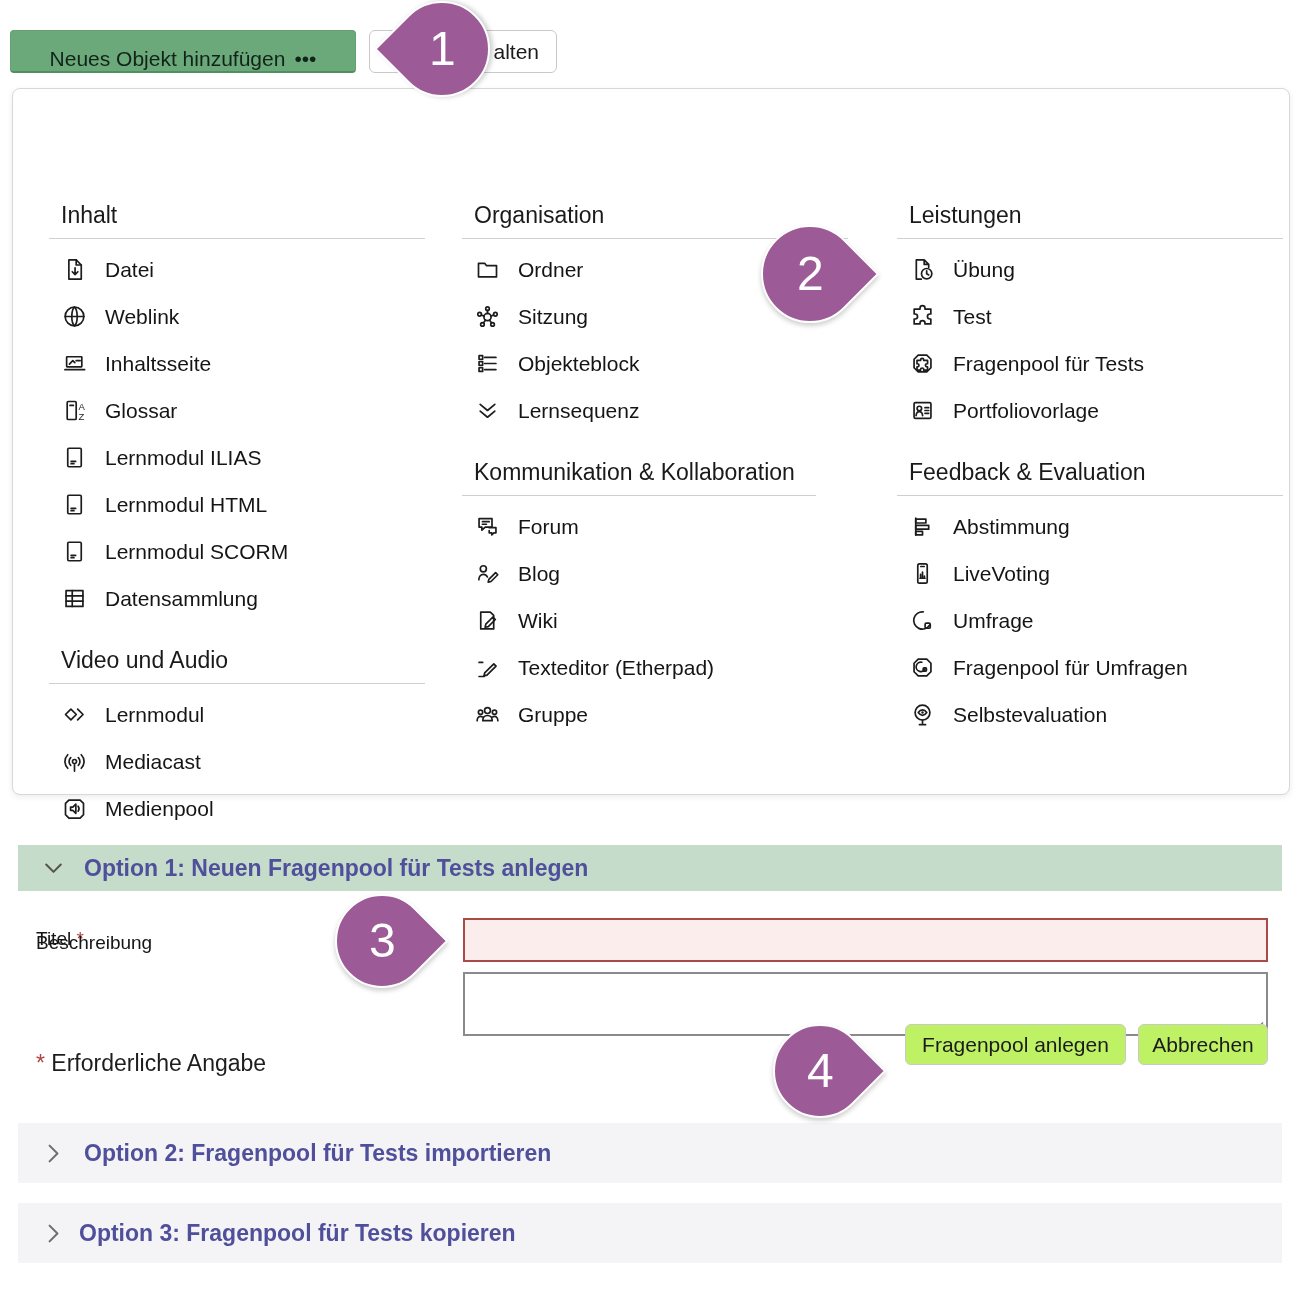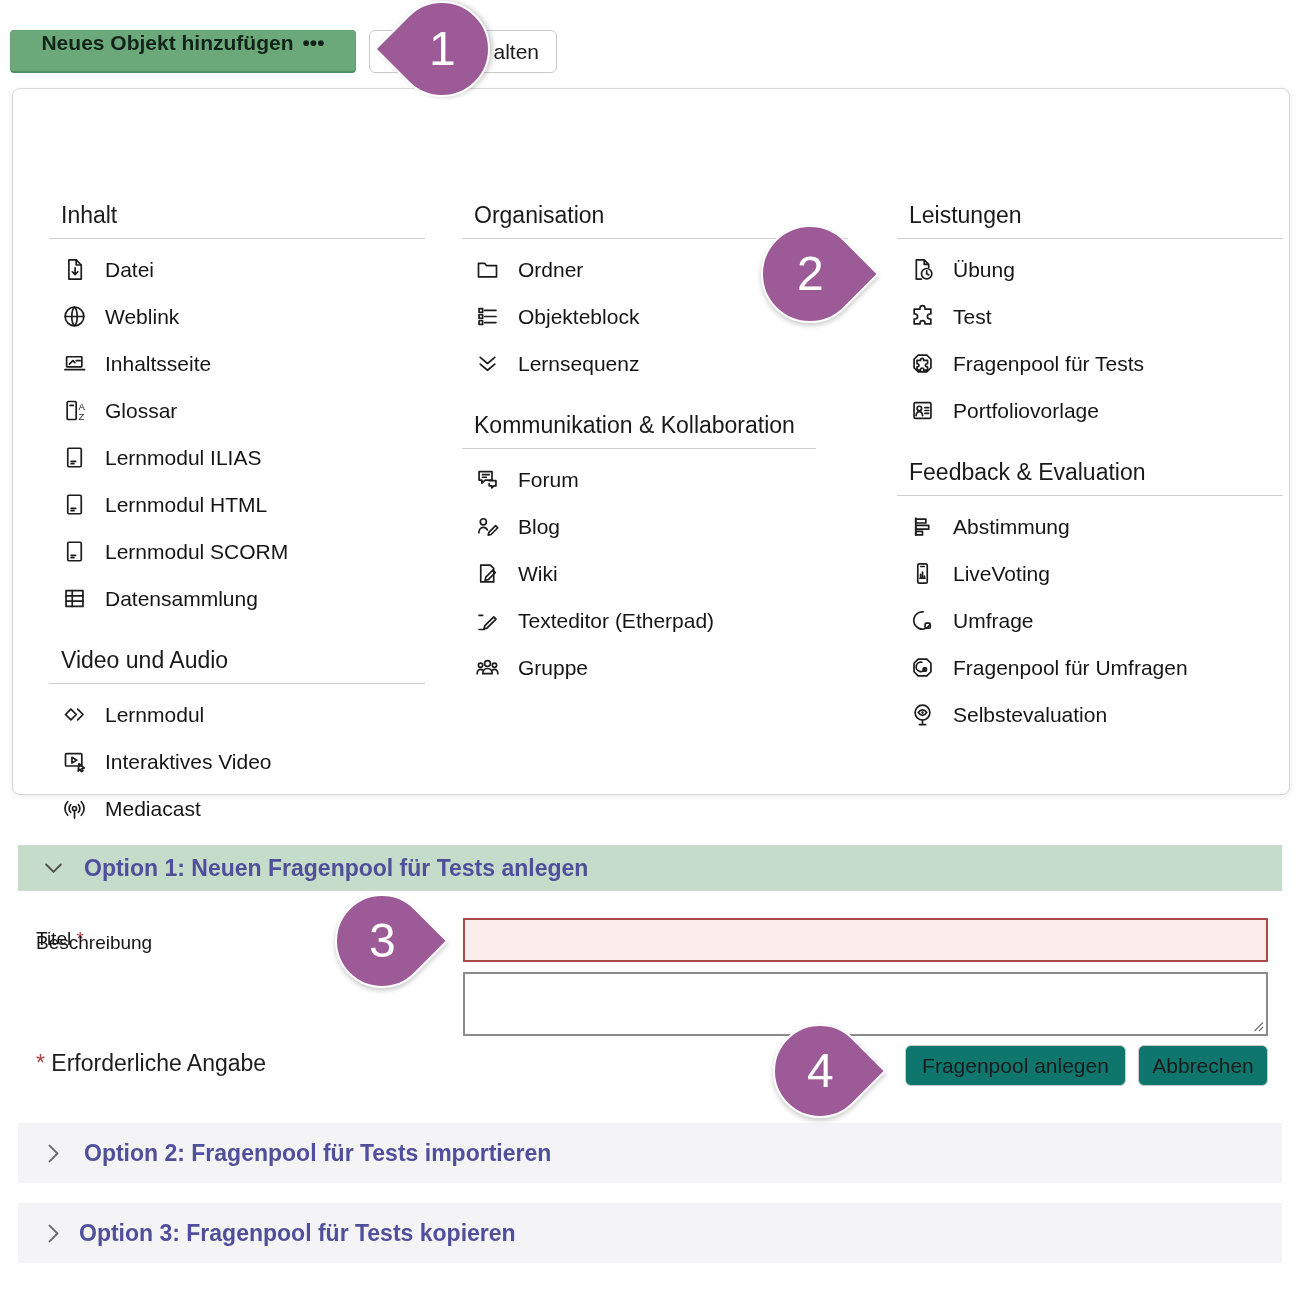--- a/index.html
+++ b/index.html
@@ -6,22 +6,22 @@
   .stage {
     position:relative; width:1300px; height:1300px;
     font-family:"Liberation Sans", sans-serif;
     color:#161616; overflow:hidden; background:#fff;
   }
   
   .btn-green {
     position:absolute; left:10px; top:30px; width:346px; height:43px;
     background:#6ba97b; border:1px solid #63a072; border-bottom:2px solid #4f8f61;
     border-radius:4px; font-size:21px; color:#12241a;
-    display:flex; align-items:flex-start; justify-content:center; gap:9px;
-    font-family:inherit; cursor:pointer; padding:0;font-weight:bold;
+    display:flex; align-items:flex-end; justify-content:center; gap:9px;
+    font-family:inherit; cursor:pointer; padding:0;
   }
   .btn-ghost {
     position:absolute; left:369px; top:30px; width:188px; height:43px;
     background:#fff; border:1px solid #c9c9c9; border-radius:6px;
     font-size:21px; color:#1c1c1c; display:flex; align-items:center;
     justify-content:flex-end; padding:0 17px 0 0; font-family:inherit; cursor:pointer;
   }
   
   .panel {
     position:absolute; left:12px; top:88px; width:1276px; height:705px;
@@ -63,21 +63,21 @@
     font-size:20px; font-family:inherit; padding:0 10px;
   }
   .textarea-desc {
     position:absolute; left:463px; top:972px; width:805px; height:64px;
     box-sizing:border-box; background:#fff; border:2px solid #8a8a8a;
     font-size:20px; font-family:inherit; padding:4px 10px; resize:none;
   }
   .resize-grip { position:absolute; left:1252px; top:1020px; width:12px; height:12px; }
   .required-note { position:absolute; left:36px; top:1050px; font-size:23px; color:#1d1d1d; }
   .form-btn {
-    position:absolute; top:1045px; height:41px; background:#0f766e;
+    position:absolute; top:1024px; height:41px; background:#bef264;
     border:1px solid #c9c9c9; border-radius:6px; font-size:21px; color:#1c1c1c;
     font-family:inherit; display:flex; align-items:center; justify-content:center; cursor:pointer;
   }
   .btn-submit { left:905px; width:221px; }
   .btn-cancel { left:1138px; width:130px; }
   
   .marker {
     position:absolute; background:#9c5a97; border:2px solid #fff;
     display:flex; align-items:center; justify-content:center;
     box-shadow:2px 2px 5px rgba(0,0,0,.2); box-sizing:border-box;
@@ -175,28 +175,20 @@
           <div class="section-title">Video und Audio</div>
           <div class="item">
             <svg viewBox="0 0 24 24">
               <path d="M8.8 7.2 13.6 12l-4.8 4.8L4 12z"></path>
               <path d="M14.8 7.2 19.6 12l-4.8 4.8"></path>
             </svg>
             <span class="lbl">Lernmodul</span>
           </div>
           <div class="item">
             <svg viewBox="0 0 24 24">
-              <rect x="4" y="5" width="14.5" height="11" rx="1"></rect>
-              <path d="M9.7 8.2l4.3 2.6-4.3 2.6z"></path>
-              <path d="M16 13.8l4.8 4-2.3.4 1 2-1.5.8-1-2-1.7 1.5z"></path>
-            </svg>
-            <span class="lbl">Interaktives Video</span>
-          </div>
-          <div class="item">
-            <svg viewBox="0 0 24 24">
               <circle cx="12" cy="12" r="1.8"></circle>
               <path d="M12 14v6.5"></path>
               <path d="M8.6 8.6a4.8 4.8 0 0 0 0 6.8M15.4 8.6a4.8 4.8 0 0 1 0 6.8M6 6a8.5 8.5 0 0 0 0 12M18 6a8.5 8.5 0 0 1 0 12"></path>
             </svg>
             <span class="lbl">Mediacast</span>
           </div>
           <div class="item">
             <svg viewBox="0 0 24 24">
               <path d="M7 4.5h10l3 3v10l-3 3H7l-3-3v-10z"></path>
               <path d="M8.5 10.8v2.8h2l2.7 2.7V8.1l-2.7 2.7z"></path>
@@ -207,20 +199,32 @@
         </div>
       </div>
     <div class="col col2">
         <div class="section">
           <div class="section-title">Organisation</div>
           <div class="item">
             <svg viewBox="0 0 24 24">
               <path d="M4 18.5V6.5h5.5L11 8.5h9v10z"></path>
             </svg>
             <span class="lbl">Ordner</span>
+          </div>
+          <div class="item">
+            <svg viewBox="0 0 24 24">
+              <circle cx="12" cy="12.5" r="3.2"></circle>
+              <circle cx="12" cy="5" r="1.6"></circle>
+              <circle cx="5" cy="10" r="1.6"></circle>
+              <circle cx="19" cy="10" r="1.6"></circle>
+              <circle cx="7.5" cy="19" r="1.6"></circle>
+              <circle cx="16.5" cy="19" r="1.6"></circle>
+              <path d="M12 6.6v2.7M6.5 10.7l2.6 1M17.5 10.7l-2.6 1M8.3 17.8l1.7-2.3M15.7 17.8l-1.7-2.3"></path>
+            </svg>
+            <span class="lbl">Sitzung</span>
           </div>
           <div class="item">
             <svg viewBox="0 0 24 24">
               <rect x="4.5" y="5" width="3.2" height="3.2"></rect>
               <rect x="4.5" y="10.4" width="3.2" height="3.2"></rect>
               <rect x="4.5" y="15.8" width="3.2" height="3.2"></rect>
               <path d="M9.5 6.6h10M9.5 12h10M9.5 17.4h10"></path>
             </svg>
             <span class="lbl">Objekteblock</span>
           </div>

